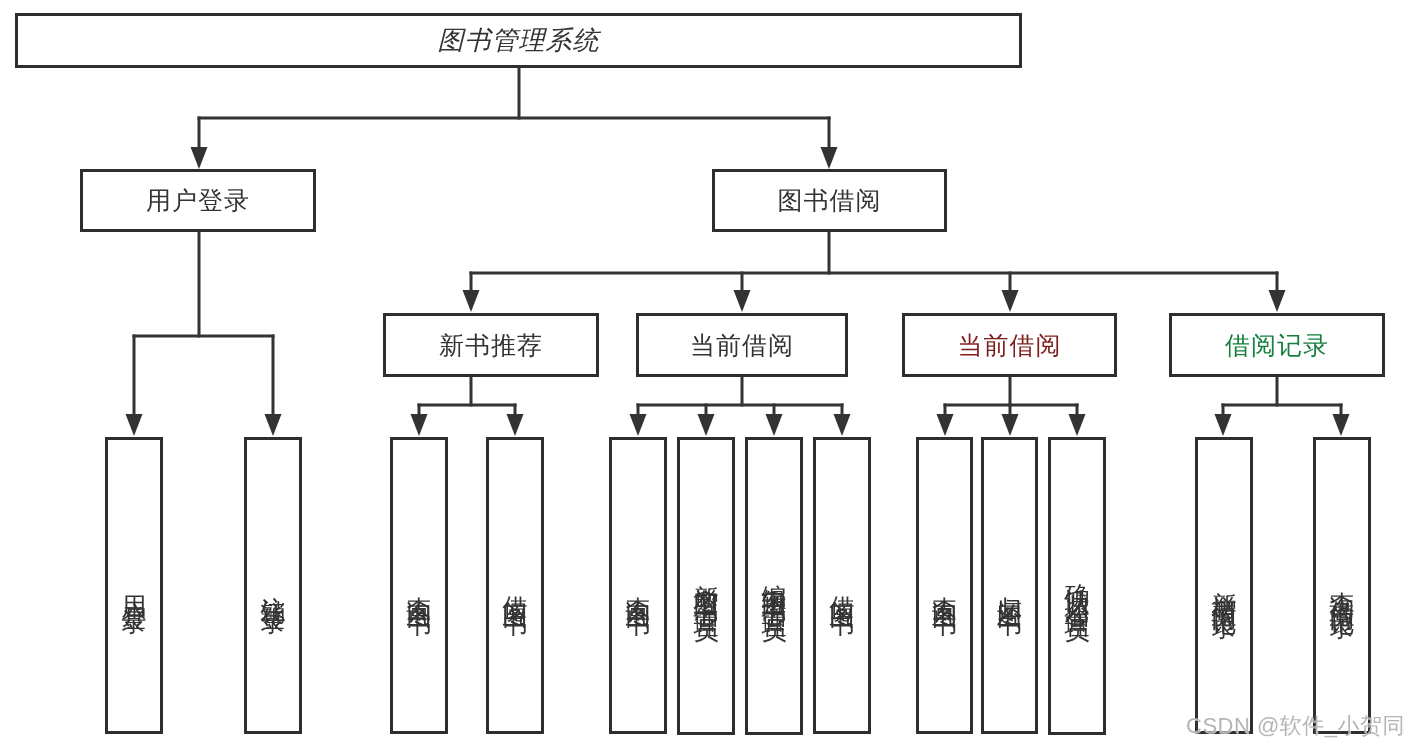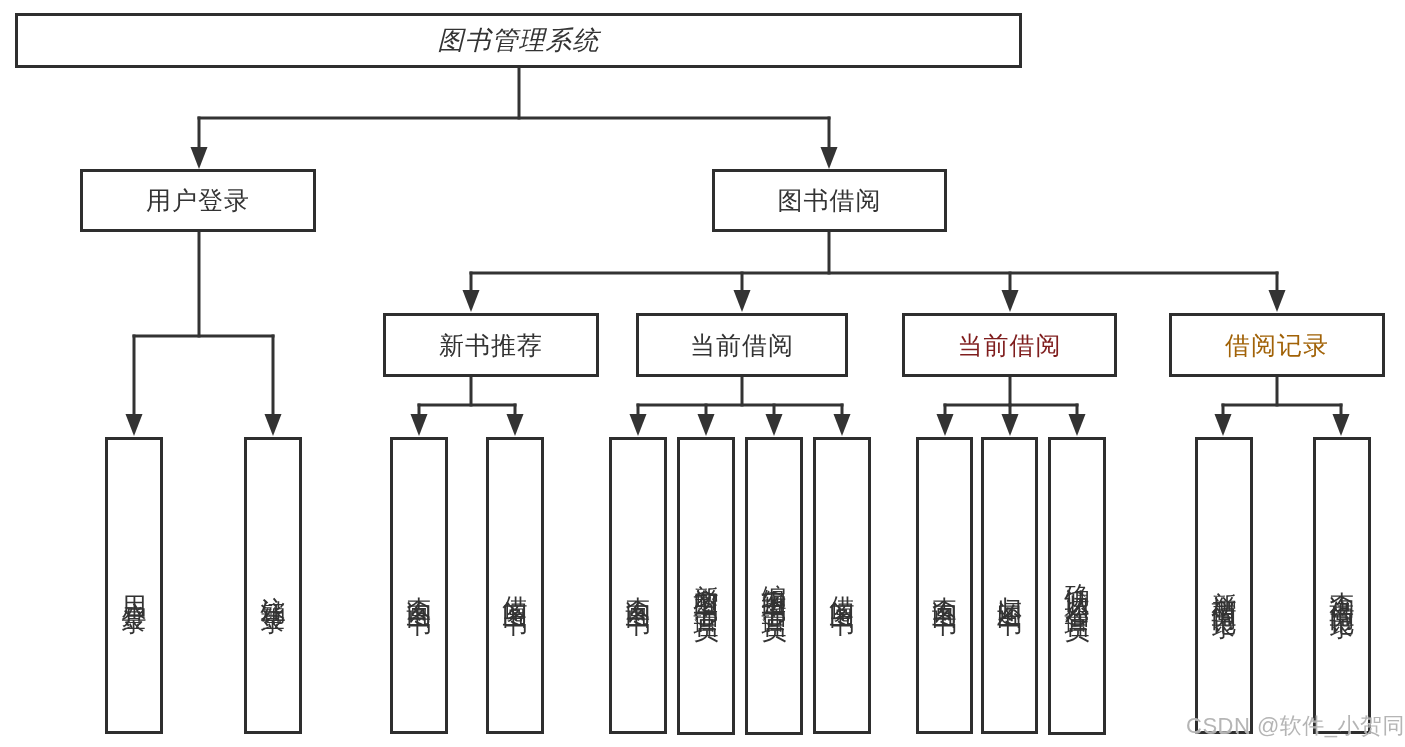--- a/index.html
+++ b/index.html
@@ -124,21 +124,21 @@
       </div>
       <div class="node horizontal level-3" style="left: 383px; top: 313px; width: 216px; height: 64px; border-color: rgb(46, 46, 46); color: rgb(51, 51, 51);">
         <span>新书推荐</span>
       </div>
       <div class="node horizontal level-3" style="left: 636px; top: 313px; width: 212px; height: 64px; border-color: rgb(46, 46, 46); color: rgb(51, 51, 51);">
         <span>当前借阅</span>
       </div>
       <div class="node horizontal level-3" style="left: 902px; top: 313px; width: 215px; height: 64px; border-color: rgb(46, 46, 46); color: #7f1d1d;">
         <span>当前借阅</span>
       </div>
-      <div class="node horizontal level-3" style="left: 1169px; top: 313px; width: 216px; height: 64px; border-color: rgb(46, 46, 46); color: #a16207;">
+      <div class="node horizontal level-3" style="left: 1169px; top: 313px; width: 216px; height: 64px; border-color: rgb(46, 46, 46); color: #15803d;">
         <span>借阅记录</span>
       </div>
       <div class="node vertical level-4" style="left: 105px; top: 437px; width: 58px; height: 297px; border-color: rgb(46, 46, 46); color: rgb(51, 51, 51);">
         <span>用户登录</span>
       </div>
       <div class="node vertical level-4" style="left: 244px; top: 437px; width: 58px; height: 297px; border-color: rgb(46, 46, 46); color: rgb(51, 51, 51);">
         <span>注销登录</span>
       </div>
       <div class="node vertical level-4" style="left: 390px; top: 437px; width: 58px; height: 297px; border-color: rgb(46, 46, 46); color: rgb(51, 51, 51);">
         <span>查询图书</span>

